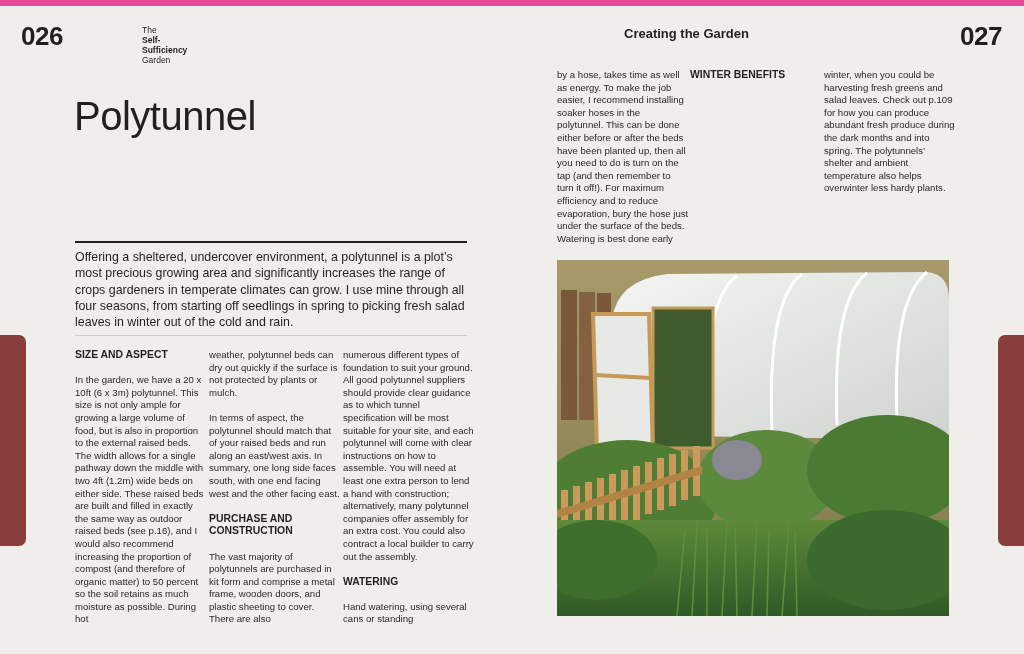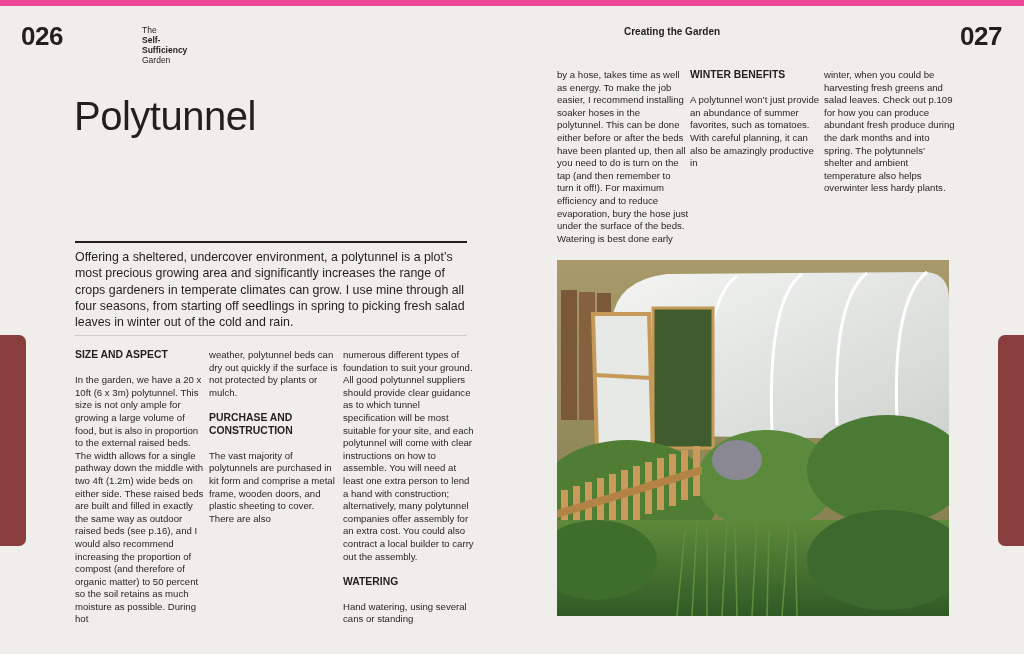--- a/index.html
+++ b/index.html
@@ -18,21 +18,21 @@
   .page-num.left { left: 21px; }
   .page-num.right { right: 22px; margin-left: 48px; }
   .book-title {
     position: absolute; left: 142px; top: 19px;
     font-size: 8.5px; line-height: 10px;
   }
   .book-title .b { font-weight: bold; display: block; }
   .book-title span { display: block; }
   .section-label {
     position: absolute; left: 624px; top: 20px;
-    font-size: 10px; font-weight: bold;
+    font-size: 13px; font-weight: bold;
   }
   .headline {
     position: absolute; left: 74px; top: 88px;
     font-size: 40px; font-weight: normal; letter-spacing: -0.5px;
     margin: 0;
   }
   .rule-thick {
     position: absolute; left: 75px; top: 235px; width: 392px;
     height: 1.5px; background: #231f1e;
   }
@@ -90,20 +90,21 @@
   <p class="intro">Offering a sheltered, undercover environment, a polytunnel is a plot’s most precious growing area and significantly increases the range of crops gardeners in temperate climates can grow. I use mine through all four seasons, from starting off seedlings in spring to picking fresh salad leaves in winter out of the cold and rain.</p>
   <div class="rule-thin"></div>
 
   <div class="col c1">
     <h3>SIZE AND ASPECT</h3>
     <p>In the garden, we have a 20 x 10ft (6 x 3m) polytunnel. This size is not only ample for growing a large volume of food, but is also in proportion to the external raised beds. The width allows for a single pathway down the middle with two 4ft (1.2m) wide beds on either side. These raised beds are built and filled in exactly the same way as outdoor raised beds (see p.16), and I would also recommend increasing the proportion of compost (and therefore of organic matter) to 50 percent so the soil retains as much moisture as possible. During hot</p>
   </div>
 
   <div class="col c2">
     <p>weather, polytunnel beds can dry out quickly if the surface is not protected by plants or mulch.</p>
+    <p>In terms of aspect, the polytunnel should match that of your raised beds and run along an east/west axis. In summary, one long side faces south, with one end facing west and the other facing east.</p>
     <h3>PURCHASE AND CONSTRUCTION</h3>
     <p>The vast majority of polytunnels are purchased in kit form and comprise a metal frame, wooden doors, and plastic sheeting to cover. There are also</p>
   </div>
 
   <div class="col c3">
     <p>numerous different types of foundation to suit your ground. All good polytunnel suppliers should provide clear guidance as to which tunnel specification will be most suitable for your site, and each polytunnel will come with clear instructions on how to assemble. You will need at least one extra person to lend a hand with construction; alternatively, many polytunnel companies offer assembly for an extra cost. You could also contract a local builder to carry out the assembly.</p>
     <h3>WATERING</h3>
     <p>Hand watering, using several cans or standing</p>
   </div>
 
@@ -111,21 +112,20 @@
 
   <div class="section-label">Creating the Garden</div>
   <div class="page-num right">027</div>
 
   <div class="col c4">
     <p>by a hose, takes time as well as energy. To make the job easier, I recommend installing soaker hoses in the polytunnel. This can be done either before or after the beds have been planted up, then all you need to do is turn on the tap (and then remember to turn it off!). For maximum efficiency and to reduce evaporation, bury the hose just under the surface of the beds. Watering is best done early</p>
   </div>
 
   <div class="col c5">
     <h3>WINTER BENEFITS</h3>
-    <p>A polytunnel won’t just provide an abundance of summer favorites, such as tomatoes. With careful planning, it can also be amazingly productive in</p>
   </div>
 
   <div class="col c6">
     <p>winter, when you could be harvesting fresh greens and salad leaves. Check out p.109 for how you can produce abundant fresh produce during the dark months and into spring. The polytunnels’ shelter and ambient temperature also helps overwinter less hardy plants.</p>
   </div>
 
   <div class="photo" title="Polytunnel with open wooden door surrounded by raised vegetable beds and picket fencing">
     <svg width="392" height="356" viewBox="0 0 392 356" xmlns="http://www.w3.org/2000/svg">
       <defs>
         <linearGradient id="sky" x1="0" y1="0" x2="0" y2="1">

